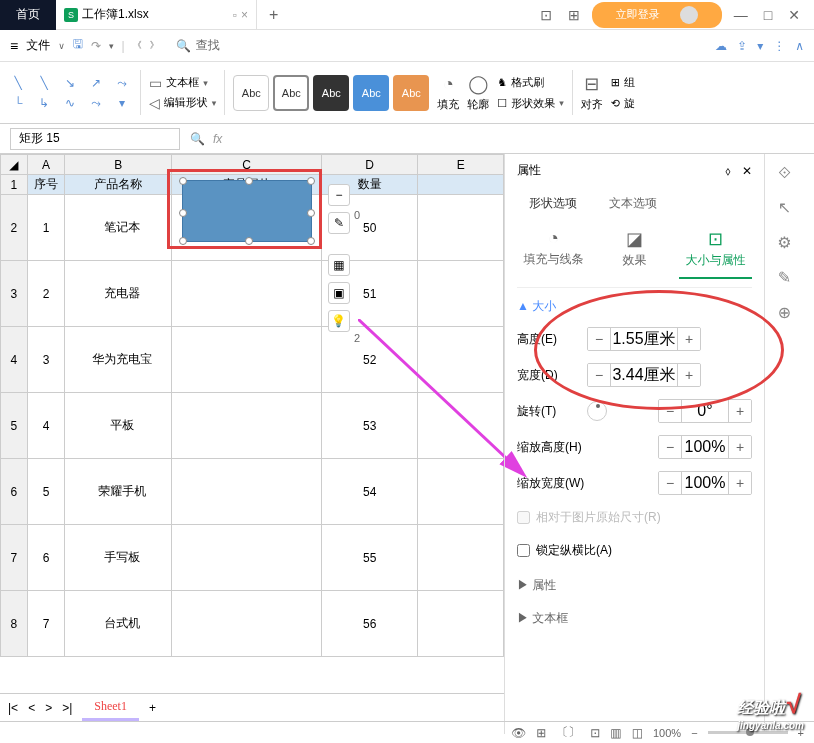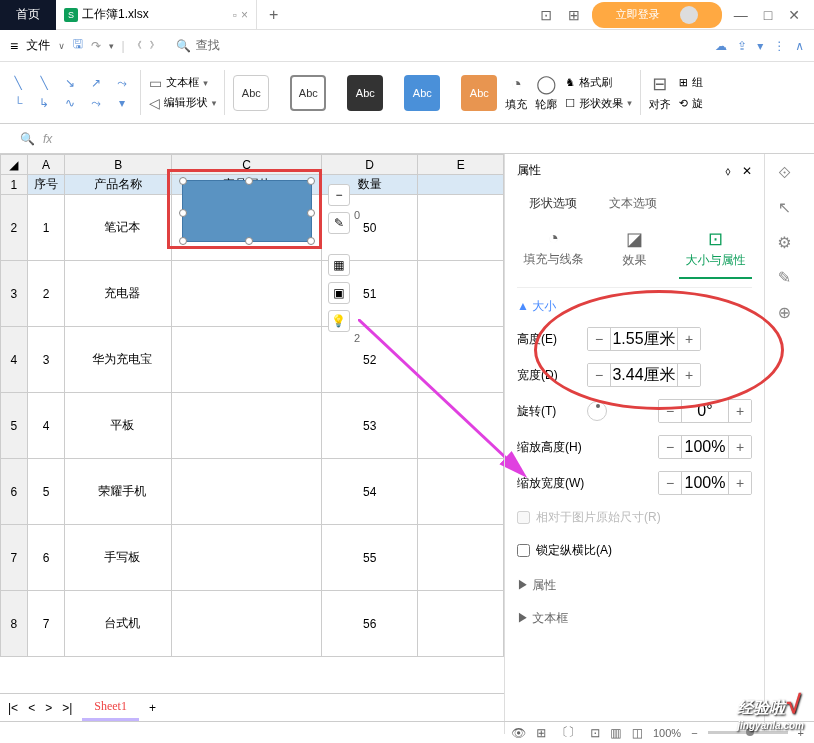--- a/index.html
+++ b/index.html
@@ -27,21 +27,21 @@
     .menu-right { margin-left: auto; display: flex; gap: 10px; color: #5a8fd6; }
     
     .toolbar { height: 62px; display: flex; align-items: center; border-bottom: 1px solid #d0d0d0; padding: 0 8px; gap: 8px; }
     .shape-lines { display: flex; flex-direction: column; gap: 2px; }
     .shape-row { display: flex; gap: 6px; }
     .shape-glyph { width: 20px; height: 18px; color: #5a8fd6; display: flex; align-items: center; justify-content: center; }
     .tool-sep { width: 1px; height: 45px; background: #ddd; }
     .text-tools { display: flex; flex-direction: column; gap: 4px; }
     .text-tool { display: flex; align-items: center; gap: 4px; font-size: 11px; }
     .tool-icon { font-size: 14px; color: #666; }
-    .abc-group { display: flex; gap: 21px; }
+    .abc-group { display: flex; gap: 4px; }
     .abc-box { width: 36px; height: 36px; border-radius: 4px; display: flex; align-items: center; justify-content: center; font-size: 11px; }
     .abc-white { background: #fff; border: 1px solid #ccc; color: #333; }
     .abc-outline { background: #fff; border: 2px solid #888; color: #333; }
     .abc-black { background: #333; color: #fff; }
     .abc-blue { background: #4a90d9; color: #fff; }
     .abc-orange { background: #e89550; color: #fff; }
     .tool-col { display: flex; flex-direction: column; align-items: center; gap: 2px; font-size: 11px; }
     .tool-col-icon { font-size: 18px; color: #666; }
     .tool-two { display: flex; flex-direction: column; gap: 6px; font-size: 11px; }
     .tool-two-row { display: flex; align-items: center; gap: 4px; }
@@ -228,20 +228,21 @@
         <span>组</span>
       </div>
     <div class="tool-two-row">
         <span>⟲</span>
         <span>旋</span>
       </div>
   </div>
 </div>
 
 <div class="cell-ref-bar">
+  <input class="cell-ref" value="矩形 15" style="">
   <div class="fx-area">
     <span>🔍</span>
     <span style="font-style:italic">fx</span>
   </div>
 </div>
 
 <div class="main-area">
   <div class="spreadsheet">
     <table class="grid-table">
       <tbody>

